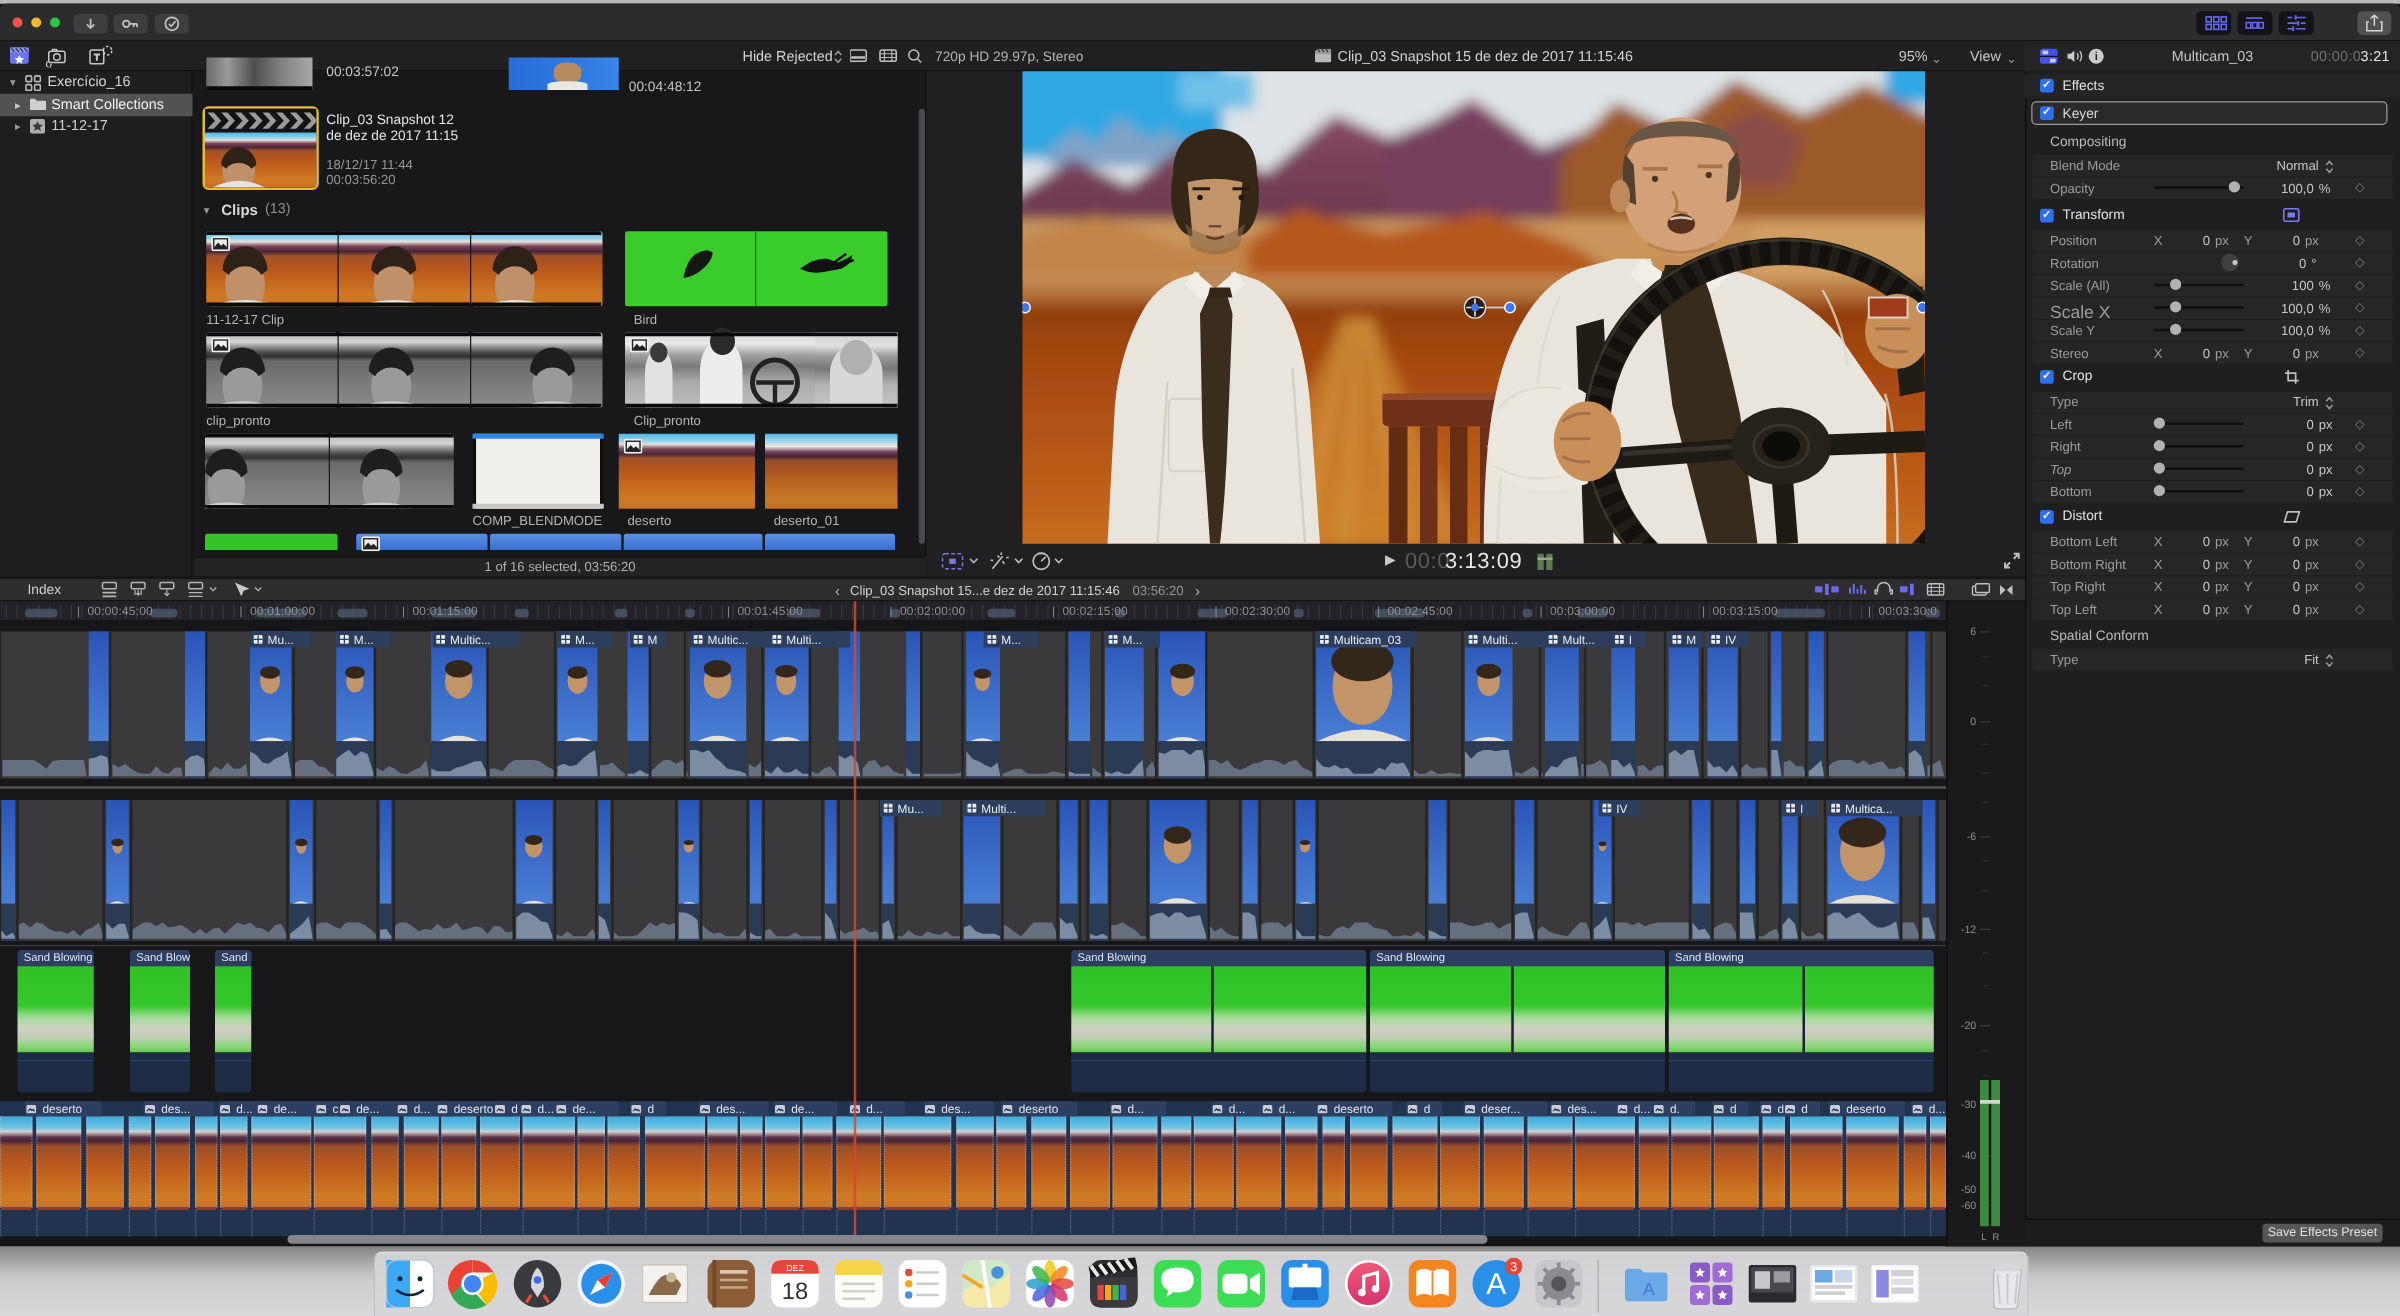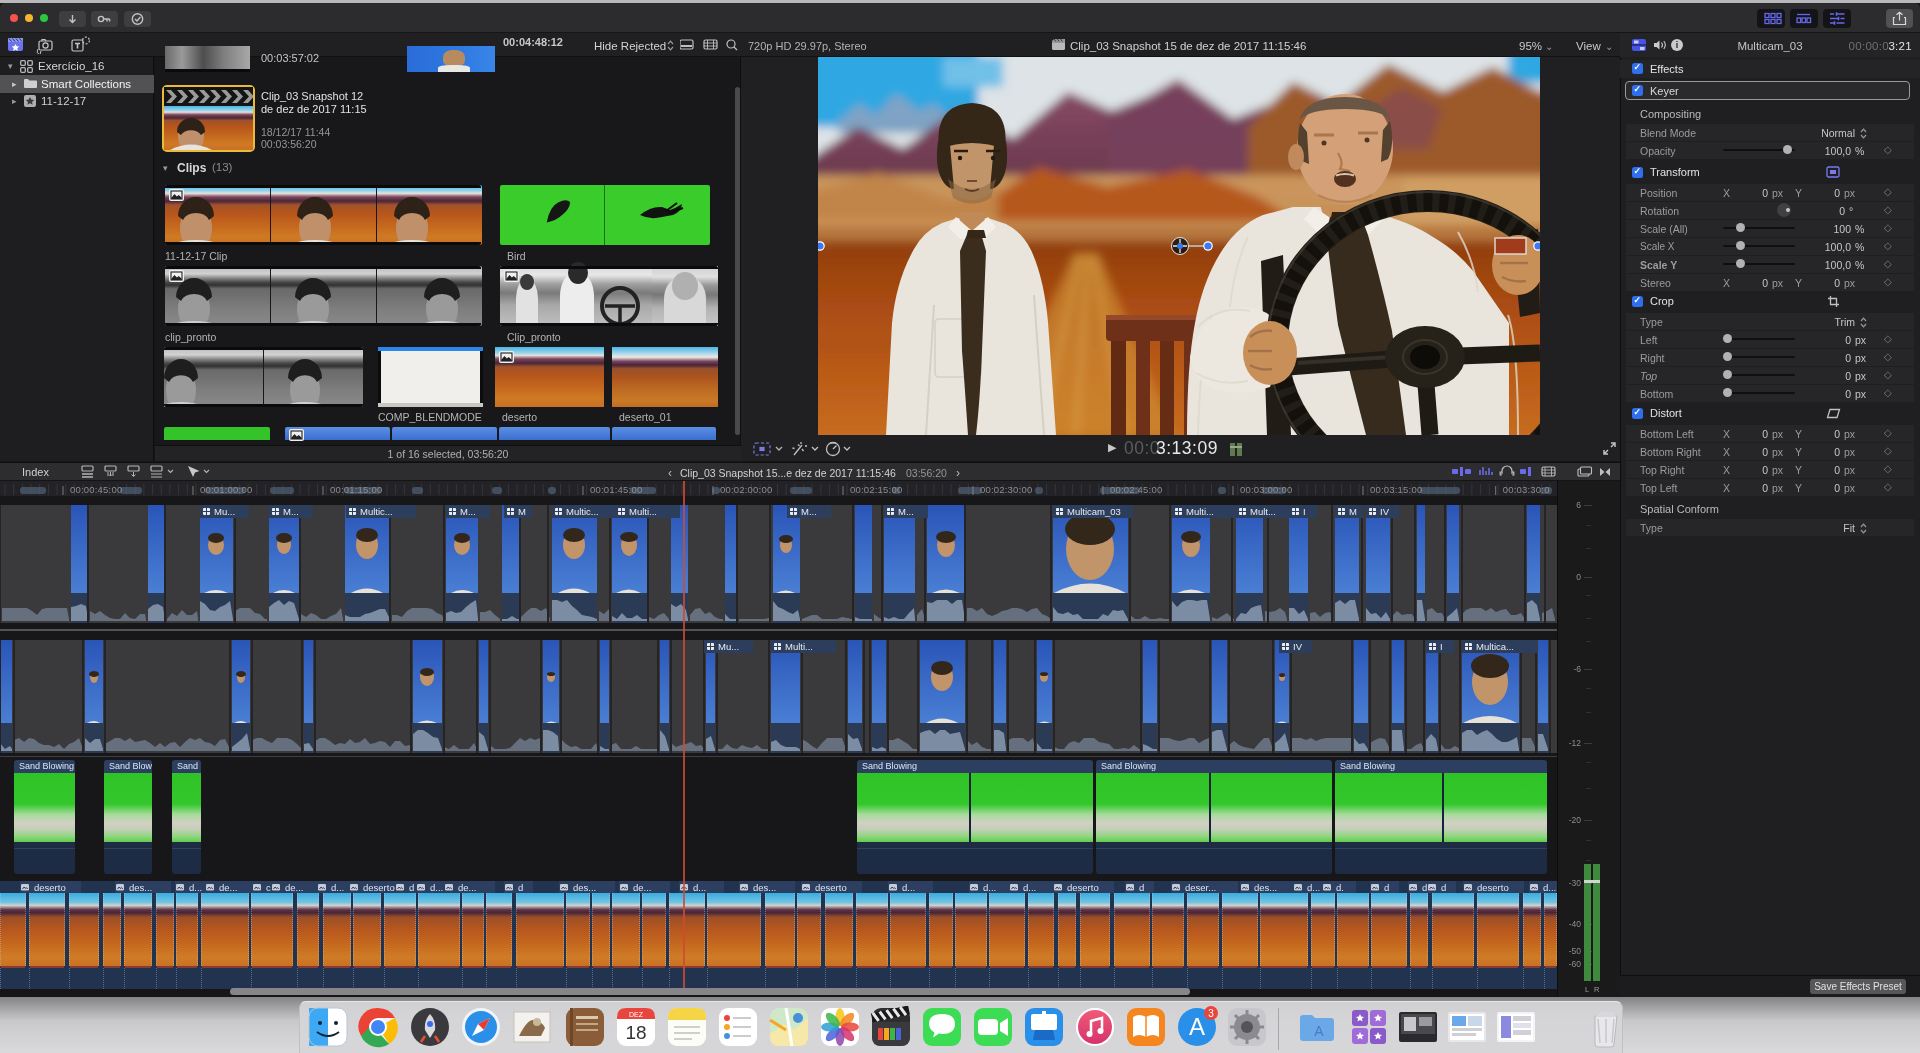--- a/index.html
+++ b/index.html
@@ -130,21 +130,21 @@
     <path d="M6 2 l1.3 2.6 2.9.3-2.2 2 .7 2.9L6 8.2 3.3 9.8 4 6.9 1.8 4.9l2.9-.3z" fill="#3a3a3c"></path>
   </svg>
 <div class="tx" style="left:41px;top:95px;font-size:11.5px;color:#d0d0d2;font-weight:400;">11-12-17</div>
 <div class="abs" style="left:155px;top:57px;width:586px;height:404px;background:#18181a;border-right:1px solid #0e0e0e;"></div>
 <div class="abs" style="left:165px;top:46px;width:85px;height:26px;background:linear-gradient(90deg,#6a6a6a 0%,#9a9a9a 20%,#4e4e4e 45%,#808080 70%,#a8a8a8 100%);"></div>
 <div class="abs" style="left:165px;top:69px;width:85px;height:3px;background:#0a0a0a;"></div>
 <div class="tx" style="left:261px;top:52px;font-size:11px;color:#c6c6c8;font-weight:400;">00:03:57:02</div>
 <div class="abs" style="left:407px;top:46px;width:88px;height:26px;background:linear-gradient(90deg,#2a6cd8 0%,#2f7ae2 60%,#3a85e8 100%);"></div>
 <div class="abs" style="left:443px;top:50px;width:22px;height:16px;background:#b88a60;border-radius:42% 42% 34% 34%;"></div>
 <div class="abs" style="left:438px;top:65px;width:32px;height:7px;background:#e8e8e4;border-radius:40% 40% 0 0;"></div>
-<div class="tx" style="left:503px;top:36px;font-size:11px;color:#c6c6c8;font-weight:700;">00:04:48:12</div>
+<div class="tx" style="left:503px;top:64px;font-size:11px;color:#c6c6c8;font-weight:400;">00:04:48:12</div>
 <div class="abs" style="left:162px;top:85px;width:93px;height:67px;background:#000;border:2px solid #e8bb3c;border-radius:5px;overflow:hidden;"></div>
 <div class="abs" style="left:164px;top:87px;width:89px;height:19px;background:#141414;"></div>
 <svg class="abs" style="left:164px;top:87px" width="89" height="19" viewBox="0 0 89 19">
     <path d="M2 3 l6 6.5 -6 6.5 h5 l6-6.5 -6-6.5z" fill="#9a9a98"></path>
     <path d="M13 3 l6 6.5 -6 6.5 h5 l6-6.5 -6-6.5z" fill="#9a9a98"></path>
     <path d="M24 3 l6 6.5 -6 6.5 h5 l6-6.5 -6-6.5z" fill="#9a9a98"></path>
     <path d="M35 3 l6 6.5 -6 6.5 h5 l6-6.5 -6-6.5z" fill="#9a9a98"></path>
     <path d="M46 3 l6 6.5 -6 6.5 h5 l6-6.5 -6-6.5z" fill="#9a9a98"></path>
     <path d="M57 3 l6 6.5 -6 6.5 h5 l6-6.5 -6-6.5z" fill="#9a9a98"></path>
     <path d="M68 3 l6 6.5 -6 6.5 h5 l6-6.5 -6-6.5z" fill="#9a9a98"></path>
@@ -482,28 +482,28 @@
 <div class="tx" style="left:1849px;top:205px;font-size:10.5px;color:#c6c6c8;font-weight:400;">°</div>
 <div class="tx" style="left:1884px;top:204px;font-size:10px;color:#7d7d80;font-weight:400;">◇</div>
 <div class="abs" style="left:1626px;top:220px;width:288px;height:17px;background:#262629;"></div>
 <div class="tx" style="left:1640px;top:223px;font-size:10.5px;color:#9c9c9e;font-weight:400;">Scale (All)</div>
 <div class="abs" style="left:1723px;top:227px;width:72px;height:2px;background:#0f0f10;border-radius:1px;"></div>
 <div class="abs" style="left:1736px;top:223px;width:9px;height:9px;background:#b2b2b4;border-radius:50%;"></div>
 <div class="tx" style="right:69px;top:223px;font-size:10.5px;color:#c6c6c8;font-weight:400;">100</div>
 <div class="tx" style="left:1855px;top:223px;font-size:10.5px;color:#c6c6c8;font-weight:400;">%</div>
 <div class="tx" style="left:1884px;top:222px;font-size:10px;color:#7d7d80;font-weight:400;">◇</div>
 <div class="abs" style="left:1626px;top:238px;width:288px;height:17px;background:#262629;"></div>
-<div class="tx" style="left:1640px;top:241px;font-size:10px;color:#9c9c9e;font-weight:400;">Scale X</div>
+<div class="tx" style="left:1640px;top:241px;font-size:14px;color:#9c9c9e;font-weight:400;">Scale X</div>
 <div class="abs" style="left:1723px;top:245px;width:72px;height:2px;background:#0f0f10;border-radius:1px;"></div>
 <div class="abs" style="left:1736px;top:241px;width:9px;height:9px;background:#b2b2b4;border-radius:50%;"></div>
 <div class="tx" style="right:69px;top:241px;font-size:10.5px;color:#c6c6c8;font-weight:400;">100,0</div>
 <div class="tx" style="left:1855px;top:241px;font-size:10.5px;color:#c6c6c8;font-weight:400;">%</div>
 <div class="tx" style="left:1884px;top:240px;font-size:10px;color:#7d7d80;font-weight:400;">◇</div>
 <div class="abs" style="left:1626px;top:256px;width:288px;height:17px;background:#262629;"></div>
-<div class="tx" style="left:1640px;top:259px;font-size:10.5px;color:#9c9c9e;font-weight:700;">Scale Y</div>
+<div class="tx" style="left:1640px;top:259px;font-size:10.5px;color:#9c9c9e;font-weight:400;">Scale Y</div>
 <div class="abs" style="left:1723px;top:263px;width:72px;height:2px;background:#0f0f10;border-radius:1px;"></div>
 <div class="abs" style="left:1736px;top:259px;width:9px;height:9px;background:#b2b2b4;border-radius:50%;"></div>
 <div class="tx" style="right:69px;top:259px;font-size:10.5px;color:#c6c6c8;font-weight:400;">100,0</div>
 <div class="tx" style="left:1855px;top:259px;font-size:10.5px;color:#c6c6c8;font-weight:400;">%</div>
 <div class="tx" style="left:1884px;top:258px;font-size:10px;color:#7d7d80;font-weight:400;">◇</div>
 <div class="abs" style="left:1626px;top:274px;width:288px;height:17px;background:#262629;"></div>
 <div class="tx" style="left:1640px;top:277px;font-size:10.5px;color:#9c9c9e;font-weight:400;">Stereo</div>
 <div class="tx" style="left:1723px;top:277px;font-size:10.5px;color:#9c9c9e;font-weight:400;">X</div>
 <div class="tx" style="right:152px;top:277px;font-size:10.5px;color:#c6c6c8;font-weight:400;">0</div>
 <div class="tx" style="left:1772px;top:277px;font-size:10.5px;color:#9c9c9e;font-weight:400;">px</div>

